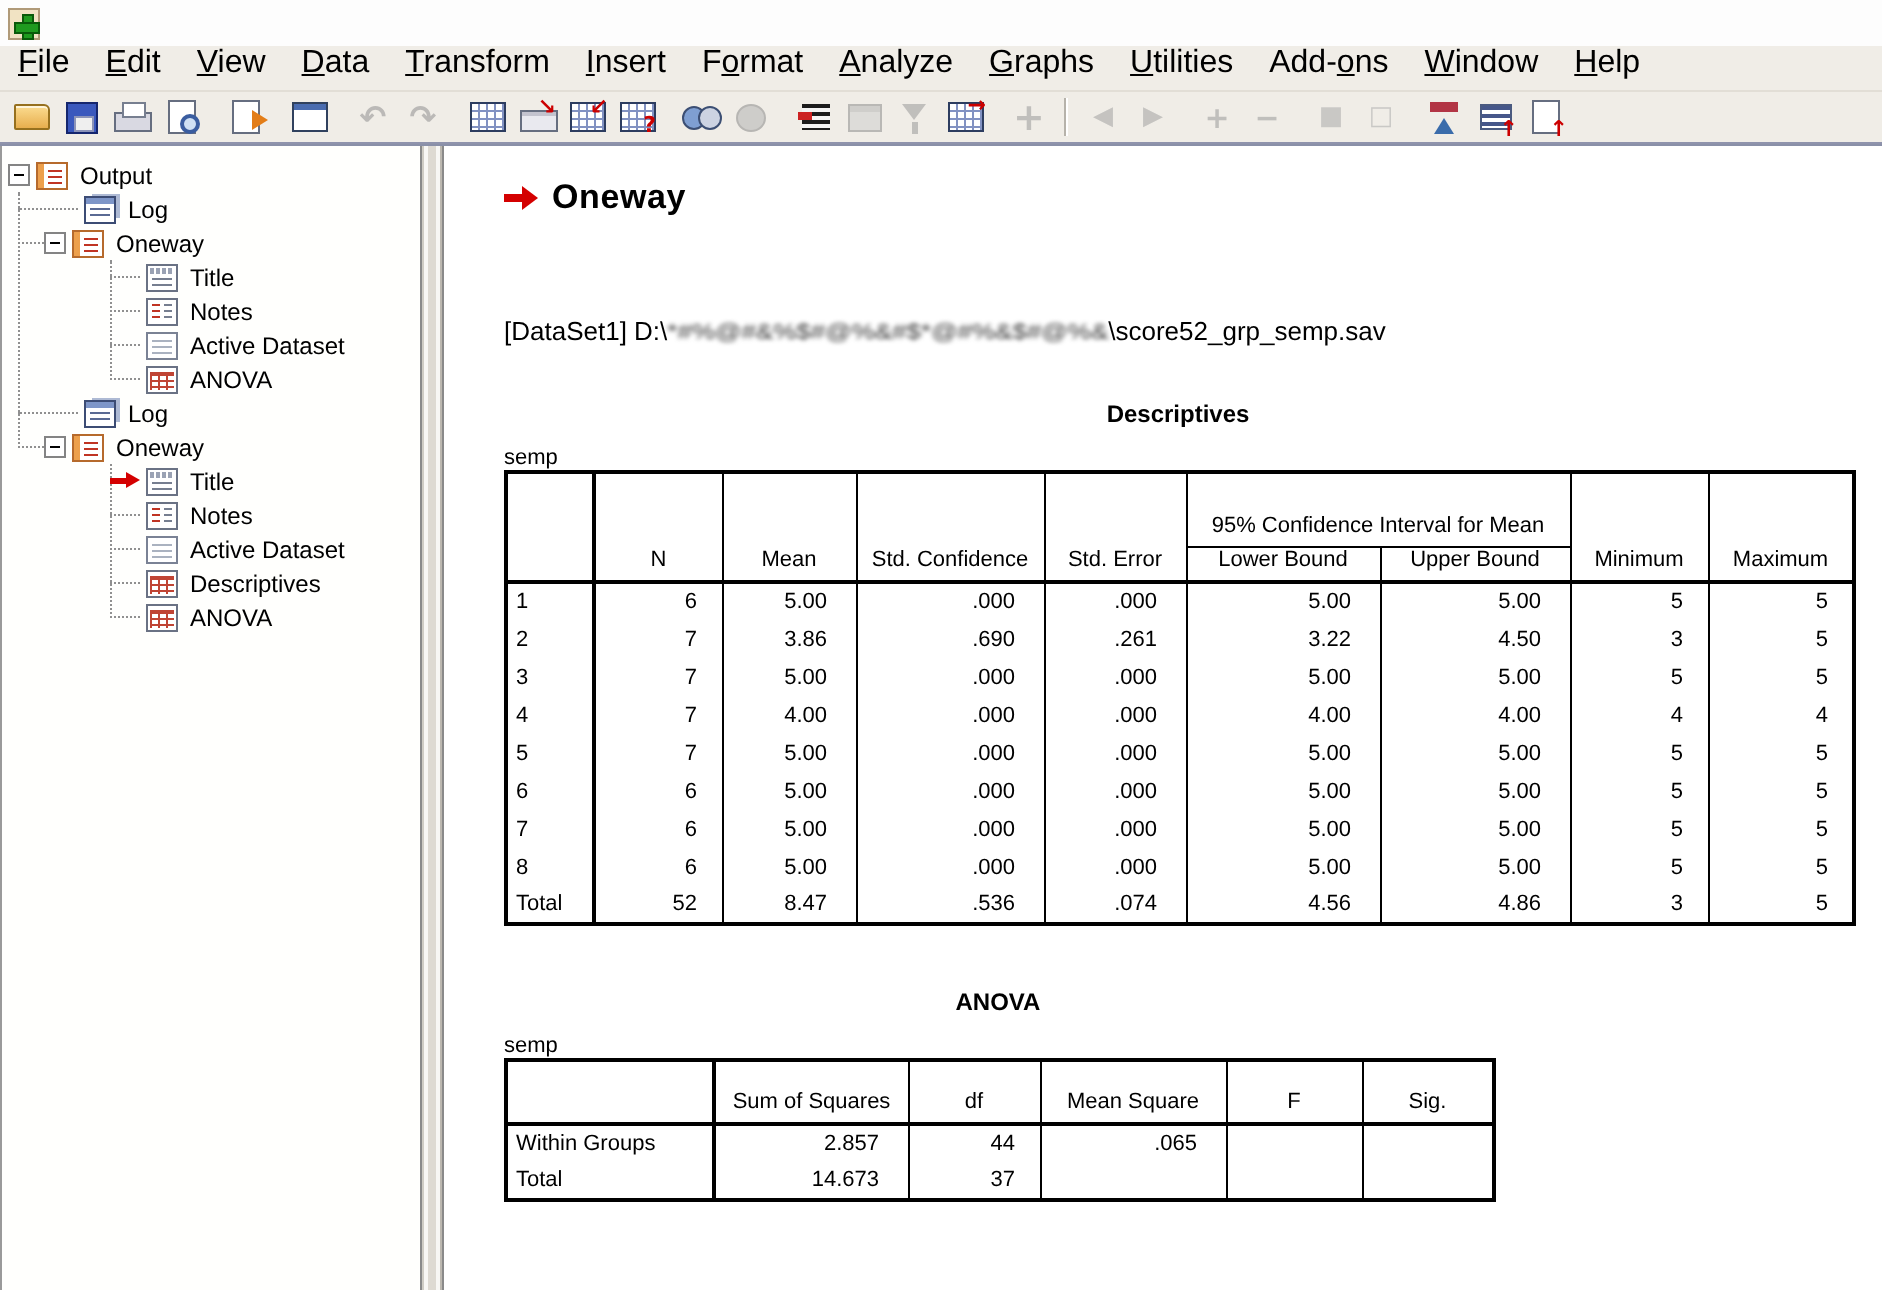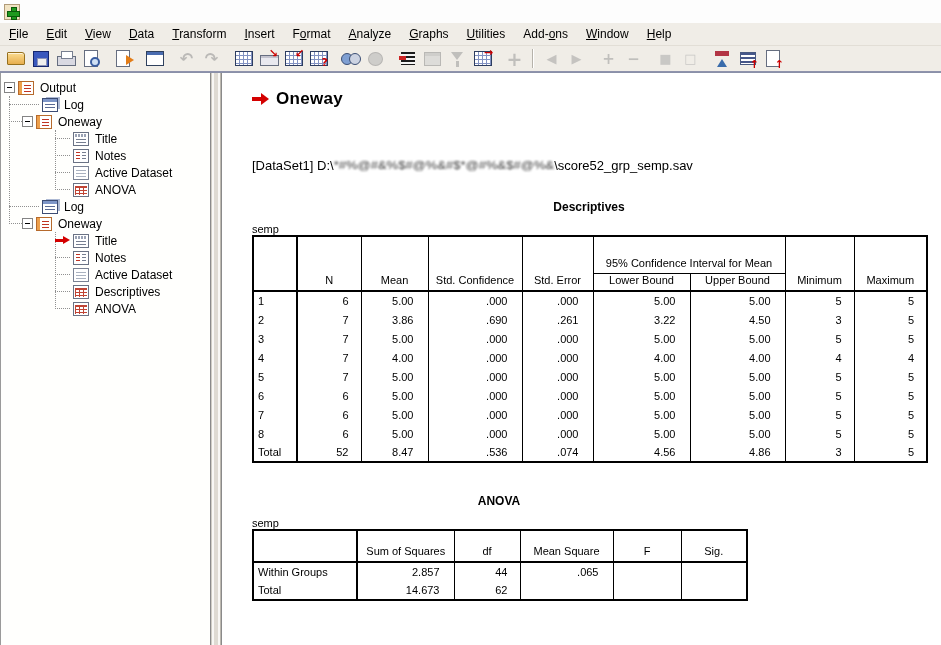--- a/index.html
+++ b/index.html
@@ -12,21 +12,21 @@
               padding-left:4px; gap:6px; font-size:13px; }
   .app-icon { width:16px; height:16px; position:relative; background:#f1e3c3;
               border:1px solid #b09a78; flex:none; }
   .app-icon::before { content:""; position:absolute; left:6px; top:2px; width:4px; height:11px;
               background:#1f9a1f; border:1px solid #0a5a0a; }
   .app-icon::after  { content:""; position:absolute; left:2px; top:6px; width:11px; height:4px;
               background:#1f9a1f; border:1px solid #0a5a0a; }
 
   
   .menubar { height:23px; background:#f0ede7; display:flex; align-items:flex-end;
-             font-size:12px; border-bottom:1px solid #e2ded6; }
+             font-size:16px; border-bottom:1px solid #e2ded6; }
   .mi { padding:3px 9px 4px 9px; white-space:nowrap; cursor:default; }
   .mi u { text-decoration:underline; }
 
   
   .toolbar { height:26px; background:#f0ede7; display:flex; align-items:center;
              padding-left:3px; border-bottom:1px solid #8f93ac;
              font-family:"DejaVu Sans", sans-serif; position:relative; }
   .tbi { width:25px; height:22px; display:flex; align-items:center; justify-content:center;
          position:relative; flex:none; }
   .dim { opacity:.55; filter:grayscale(.7); }
@@ -482,21 +482,21 @@
               <td class="lbl lblc">Within Groups</td>
               <td class="num">2.857</td>
               <td class="int">44</td>
               <td class="num">.065</td>
               <td class="int"></td>
               <td class="int"></td>
             </tr>
           <tr>
               <td class="lbl lblc">Total</td>
               <td class="num">14.673</td>
-              <td class="int">62</td>
+              <td class="int">37</td>
               <td class="num"></td>
               <td class="int"></td>
               <td class="int"></td>
             </tr>
         </tbody>
       </table>
 
     </div>
   </div>
 </div>

